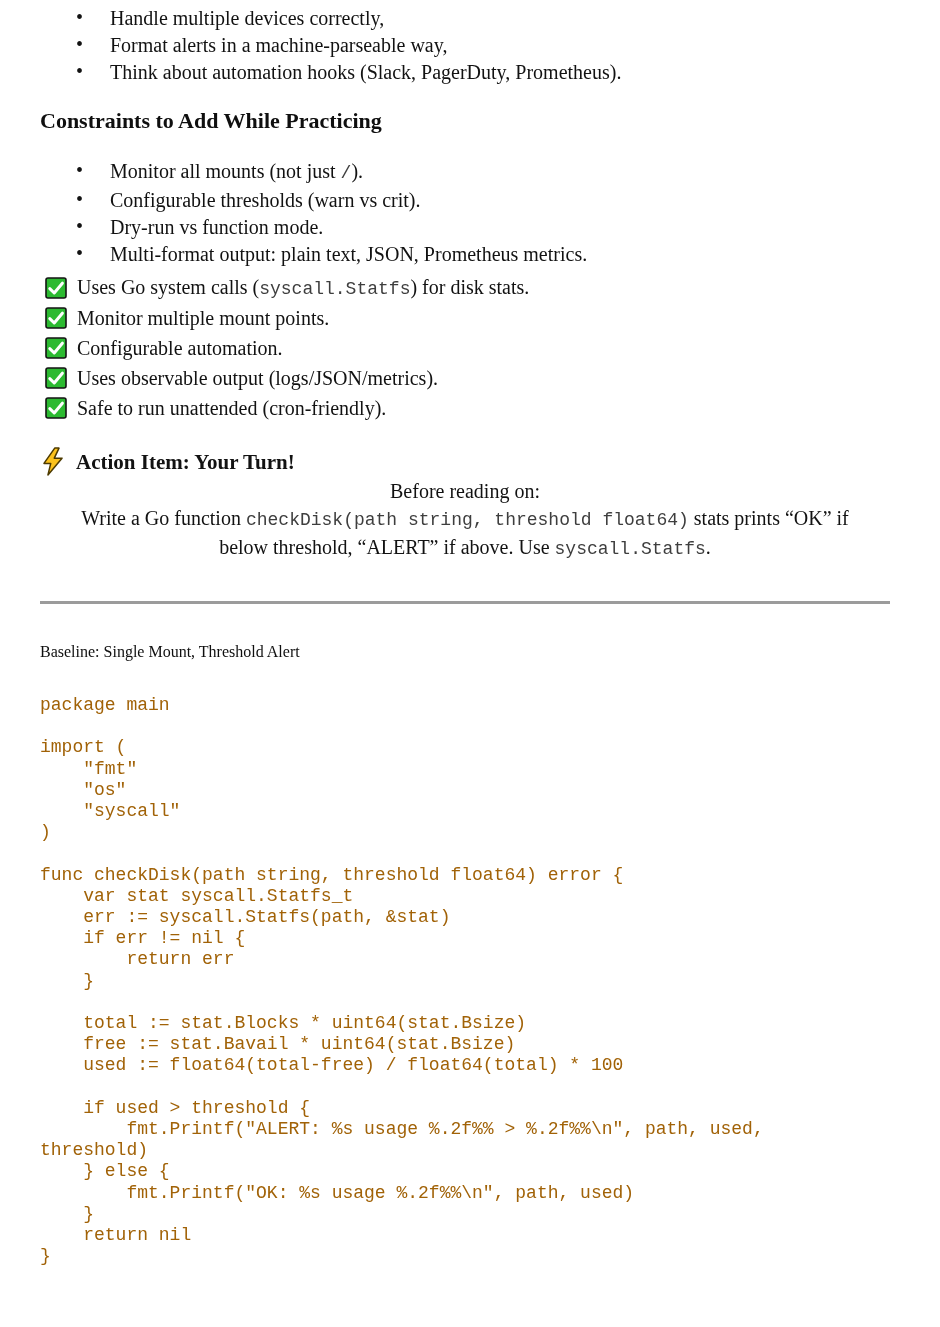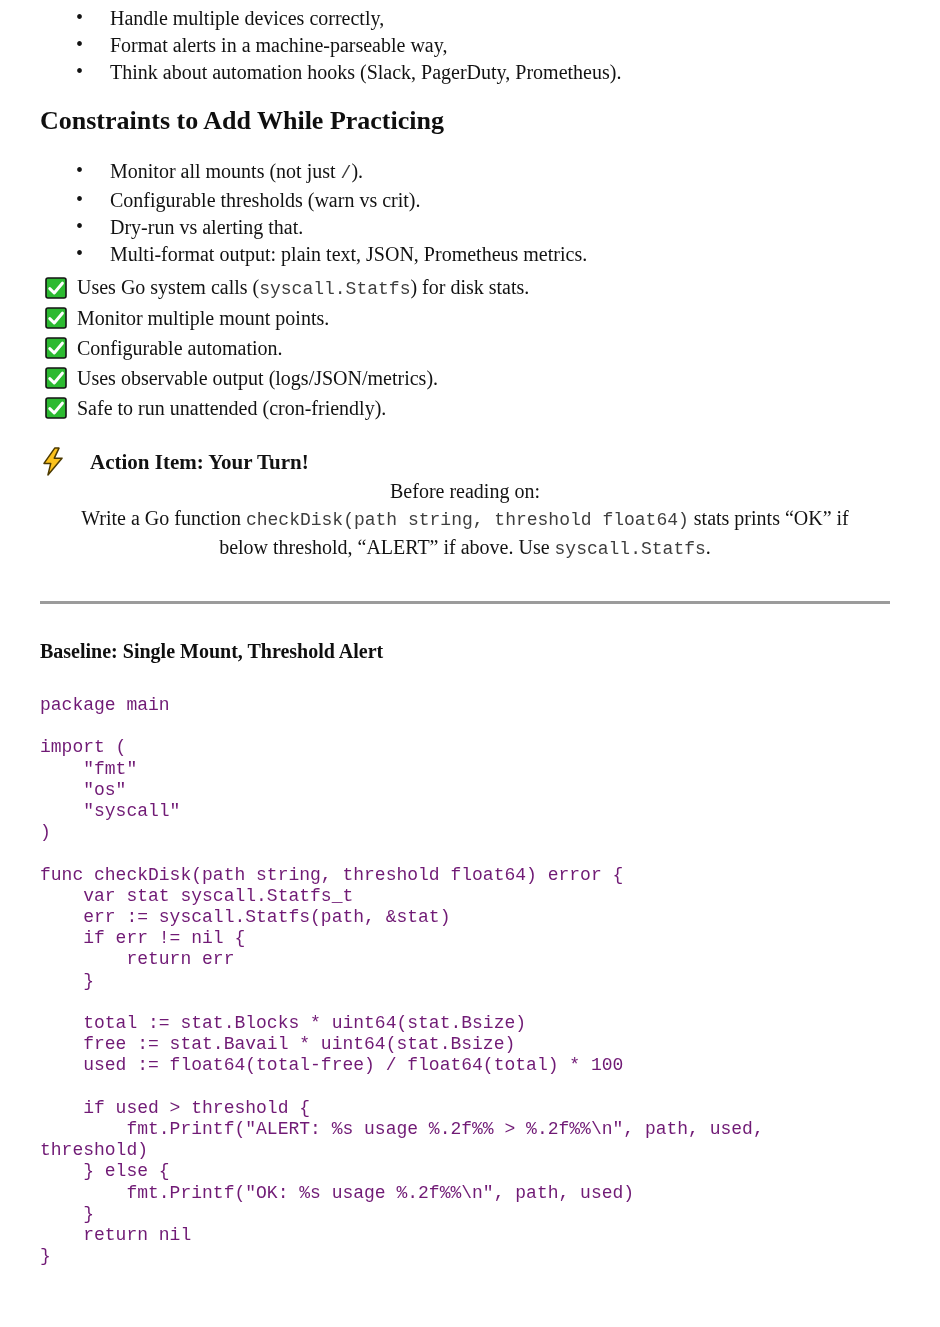--- a/index.html
+++ b/index.html
@@ -7,41 +7,41 @@
     position:relative;width:940px;height:1327px;box-sizing:border-box;
     padding:5px 50px 10px 40px;overflow:hidden;background:#fff;
     font-family:"Liberation Serif",serif;font-size:20px;line-height:27px;color:#121212;
   }
   .b{font-weight:normal;}
   .m{font-family:"Liberation Mono",monospace;font-size:18px;color:#3e3e3e;}
   .blist{list-style:none;margin:0;padding:0;}
   .bli{position:relative;padding-left:70px;}
   .bullet{position:absolute;left:36px;top:-1px;}
   h2,h3{margin:0;font-family:"Liberation Serif",serif;color:#0f0f0f;}
-  h3{font-size:26px;line-height:27px;font-weight:bold;}
-  h2{font-size:20px;line-height:31px;font-weight:bold;}
+  h3{font-size:22px;line-height:27px;font-weight:bold;}
+  h2{font-size:16px;line-height:31px;font-weight:normal;}
   #constraints-heading{margin-top:21px;}
   #constraints-list{margin-top:24px;}
   #checklist-heading{margin-top:25px;}
   .checklist{margin-top:5px;}
   .checkrow{display:flex;align-items:center;height:30px;gap:10px;padding-left:5px;text-align:right;}
   .checkbox{flex:0 0 auto;display:block;}
   .checkbox rect{fill:var(--check-green,#2cba31);stroke:#141414;stroke-width:1.6;}
   .checkbox polyline{fill:none;stroke:#ffffff;stroke-width:3;stroke-linecap:round;stroke-linejoin:round;}
-  .action-heading{margin-top:24px;display:flex;align-items:center;gap:24px;}
+  .action-heading{margin-top:24px;display:flex;align-items:center;gap:10px;}
   .action-heading .label{font-weight:bold;font-size:21px;line-height:28px;}
   .bolt{flex:0 0 auto;display:block;}
   .bolt path{fill:var(--bolt-yellow,#fcc21c);stroke:#4d3a00;stroke-width:1.4;stroke-linejoin:round;}
   .para{margin-top:2px;}
   .pline{min-height:27px;text-align:center;}
   .hr{height:3px;background:var(--divider-gray,#9b9b9b);margin-top:38px;}
   #baseline-heading{margin-top:32px;}
   .code{
     margin:28px 0 0;font-family:"Liberation Mono",monospace;font-size:18px;
-    line-height:21.2px;color:#701a75;white-space:pre;
+    line-height:21.2px;color:#a16207;white-space:pre;
   }
 </style>
 </head>
 <body>
 
 <div class="page">
 
   <ul class="blist" id="intro-list">
 
       <li class="bli">
@@ -69,21 +69,21 @@
         <span class="runs"><span>Monitor all mounts (not just </span><span class="m">/</span><span>).</span></span>
       </li>
 
       <li class="bli">
         <span class="bullet">•</span>
         <span class="runs"><span>Configurable thresholds (warn vs crit).</span></span>
       </li>
 
       <li class="bli">
         <span class="bullet">•</span>
-        <span class="runs"><span>Dry-run vs alerting that.</span></span>
+        <span class="runs"><span>Dry-run vs function mode.</span></span>
       </li>
 
       <li class="bli">
         <span class="bullet">•</span>
         <span class="runs"><span>Multi-format output: plain text, JSON, Prometheus metrics.</span></span>
       </li>
     </ul>
 
 
   <div class="checklist">

